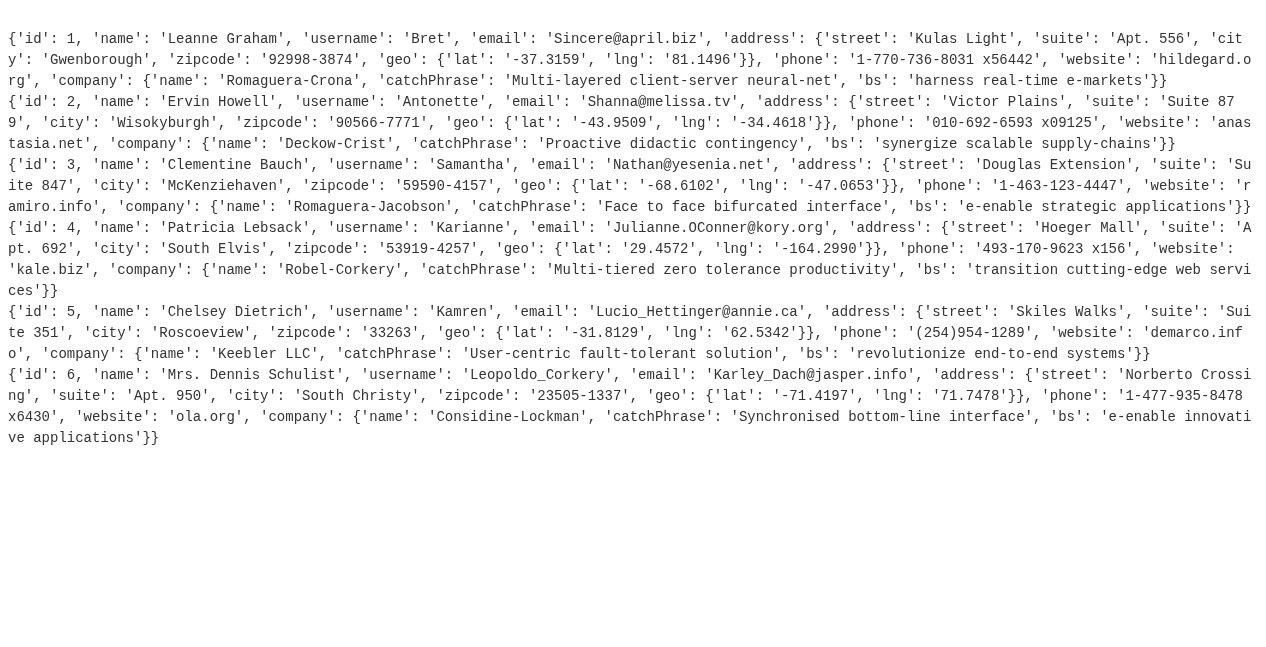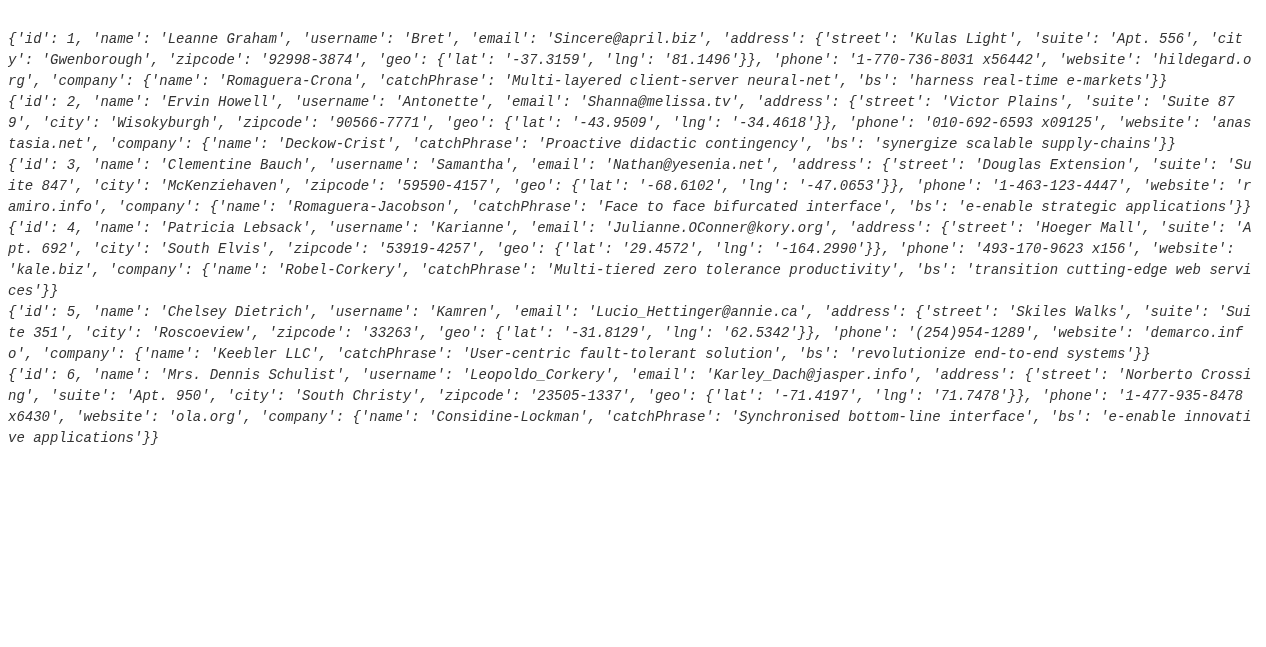--- a/index.html
+++ b/index.html
@@ -10,19 +10,18 @@
       line-height: 1.5;
       color: #333333;
       background: #ffffff;
       white-space: pre-wrap;
       word-wrap: break-word;
       word-break: break-all;
       width: 1250px;
     }
     .record {
       display: block;
-      font-style: italic;
     }
   </style>
 </head>
 <body>
 <span class="record">{'id': 1, 'name': 'Leanne Graham', 'username': 'Bret', 'email': 'Sincere@april.biz', 'address': {'street': 'Kulas Light', 'suite': 'Apt. 556', 'city': 'Gwenborough', 'zipcode': '92998-3874', 'geo': {'lat': '-37.3159', 'lng': '81.1496'}}, 'phone': '1-770-736-8031 x56442', 'website': 'hildegard.org', 'company': {'name': 'Romaguera-Crona', 'catchPhrase': 'Multi-layered client-server neural-net', 'bs': 'harness real-time e-markets'}}</span><span class="record">{'id': 2, 'name': 'Ervin Howell', 'username': 'Antonette', 'email': 'Shanna@melissa.tv', 'address': {'street': 'Victor Plains', 'suite': 'Suite 879', 'city': 'Wisokyburgh', 'zipcode': '90566-7771', 'geo': {'lat': '-43.9509', 'lng': '-34.4618'}}, 'phone': '010-692-6593 x09125', 'website': 'anastasia.net', 'company': {'name': 'Deckow-Crist', 'catchPhrase': 'Proactive didactic contingency', 'bs': 'synergize scalable supply-chains'}}</span><span class="record">{'id': 3, 'name': 'Clementine Bauch', 'username': 'Samantha', 'email': 'Nathan@yesenia.net', 'address': {'street': 'Douglas Extension', 'suite': 'Suite 847', 'city': 'McKenziehaven', 'zipcode': '59590-4157', 'geo': {'lat': '-68.6102', 'lng': '-47.0653'}}, 'phone': '1-463-123-4447', 'website': 'ramiro.info', 'company': {'name': 'Romaguera-Jacobson', 'catchPhrase': 'Face to face bifurcated interface', 'bs': 'e-enable strategic applications'}}</span><span class="record">{'id': 4, 'name': 'Patricia Lebsack', 'username': 'Karianne', 'email': 'Julianne.OConner@kory.org', 'address': {'street': 'Hoeger Mall', 'suite': 'Apt. 692', 'city': 'South Elvis', 'zipcode': '53919-4257', 'geo': {'lat': '29.4572', 'lng': '-164.2990'}}, 'phone': '493-170-9623 x156', 'website': 'kale.biz', 'company': {'name': 'Robel-Corkery', 'catchPhrase': 'Multi-tiered zero tolerance productivity', 'bs': 'transition cutting-edge web services'}}</span><span class="record">{'id': 5, 'name': 'Chelsey Dietrich', 'username': 'Kamren', 'email': 'Lucio_Hettinger@annie.ca', 'address': {'street': 'Skiles Walks', 'suite': 'Suite 351', 'city': 'Roscoeview', 'zipcode': '33263', 'geo': {'lat': '-31.8129', 'lng': '62.5342'}}, 'phone': '(254)954-1289', 'website': 'demarco.info', 'company': {'name': 'Keebler LLC', 'catchPhrase': 'User-centric fault-tolerant solution', 'bs': 'revolutionize end-to-end systems'}}</span><span class="record">{'id': 6, 'name': 'Mrs. Dennis Schulist', 'username': 'Leopoldo_Corkery', 'email': 'Karley_Dach@jasper.info', 'address': {'street': 'Norberto Crossing', 'suite': 'Apt. 950', 'city': 'South Christy', 'zipcode': '23505-1337', 'geo': {'lat': '-71.4197', 'lng': '71.7478'}}, 'phone': '1-477-935-8478 x6430', 'website': 'ola.org', 'company': {'name': 'Considine-Lockman', 'catchPhrase': 'Synchronised bottom-line interface', 'bs': 'e-enable innovative applications'}}</span>
 
 
 </body></html>

